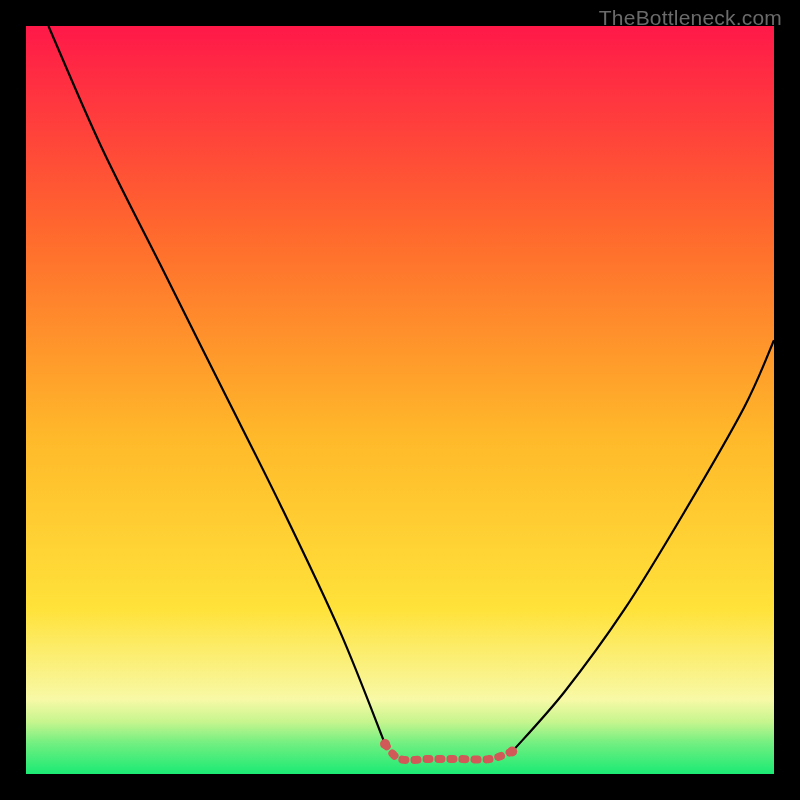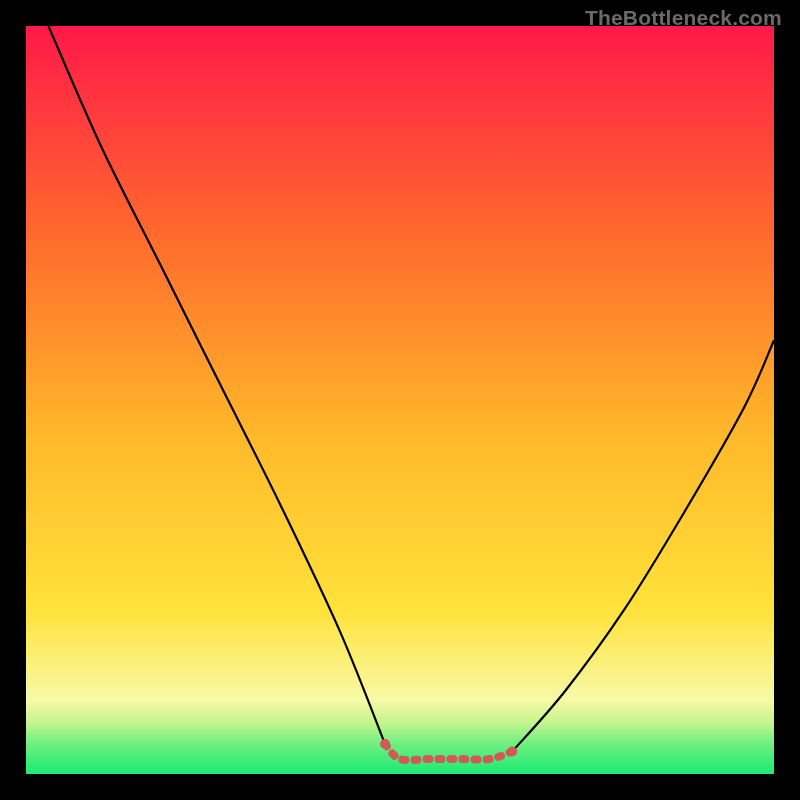--- a/index.html
+++ b/index.html
@@ -25,21 +25,21 @@
     top: 0;
     width: 748px;
     height: 748px;
   }
   .watermark {
     position: absolute;
     top: 6px;
     right: 18px;
     color: #6b6a6a;
     font-size: 21px;
-    font-weight: 700;
+    font-weight: 400;
     letter-spacing: 0.2px;
   }
 </style>
 </head>
 <body>
 
 <div class="watermark">TheBottleneck.com</div>
 
 <div class="frame">
 

